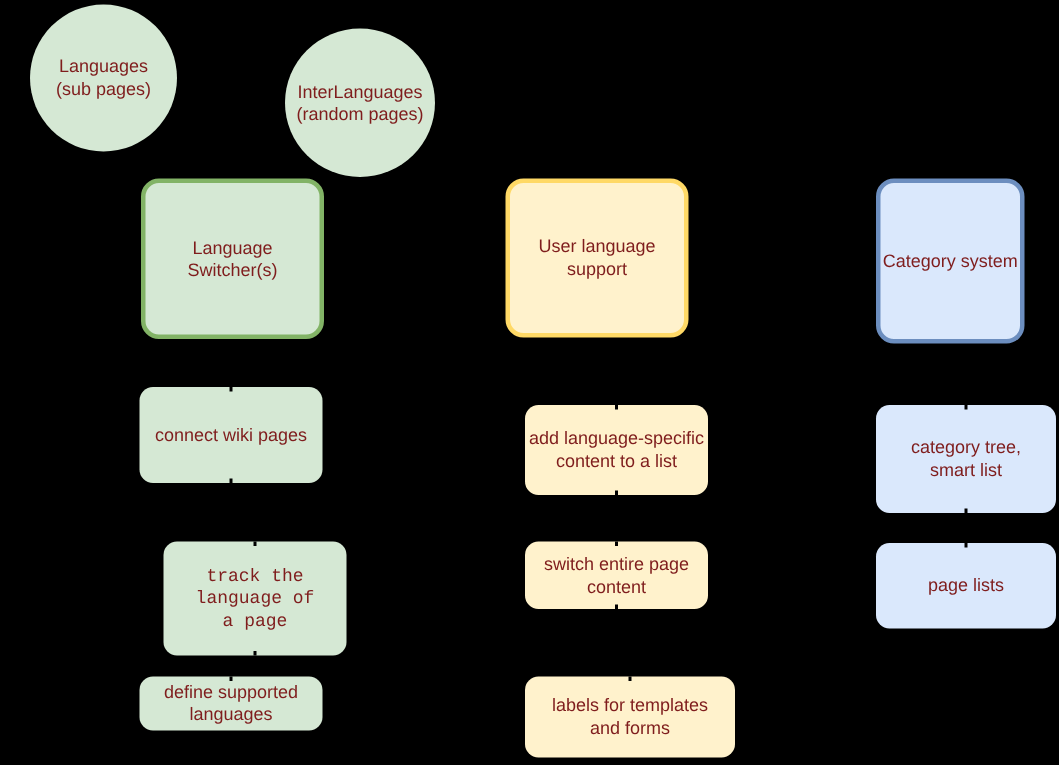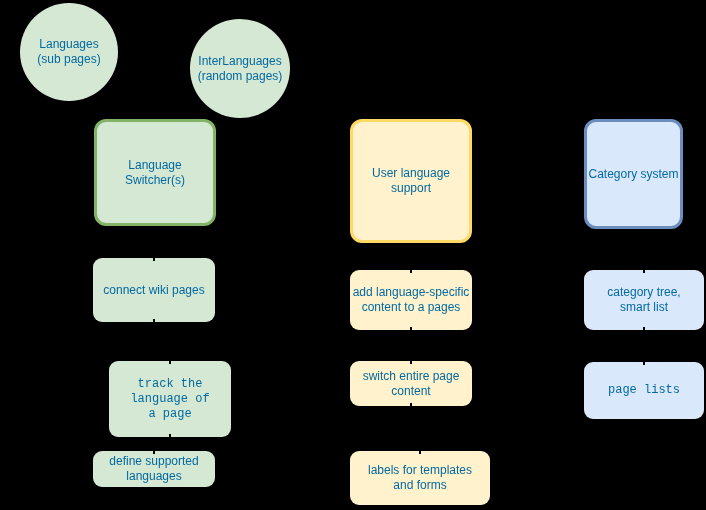--- a/index.html
+++ b/index.html
@@ -5,21 +5,21 @@
   html, body { margin: 0; padding: 0; background: #000; }
   .stage {
     position: relative;
     width: 706px;
     height: 510px;
     background: #000000;
     overflow: hidden;
     font-family: "Liberation Sans", sans-serif;
     font-size: 12px;
     line-height: 15px;
-    color: #0369a1;
+    color: #7f1d1d;
   }
   .node {
     position: absolute;
     box-sizing: border-box;
     display: flex;
     align-items: center;
     justify-content: center;
     text-align: center;
   }
   .label { white-space: pre-line; }
@@ -44,30 +44,30 @@
     height: 3px;
     background: #000;
   }
   .st::before { top: 0; }
   .sb::after  { bottom: 0; }
 
   
   #n-languages      { left: 20px;  top: 3px;   width: 98px;  height: 98px; }
   #n-interlanguages { left: 190px; top: 19px;   width: 100px; height: 99px; justify-content: center; }
   #n-switcher       { left: 94px;  top: 119px; width: 122px; height: 107px; }
-  #n-userlang       { left: 350px; top: 119px; width: 122px; height: 124px; }
+  #n-userlang       { left: 337px; top: 119px; width: 122px; height: 106px; }
   #n-category       { left: 584px; top: 119px; width: 99px; height: 110px; }
   #n-connect        { left: 93px;  top: 258px; width: 122px; height: 64px; }
   #n-track          { left: 109px;  top: 361px; width: 122px; height: 76px; font-family: Liberation Mono, monospace; }
   #n-define         { left: 93px;  top: 451px; width: 122px; height: 36px; }
   #n-addlang        { left: 350px; top: 270px; width: 122px; height: 60px; }
   #n-switch         { left: 350px; top: 361px; width: 122px; height: 45px; }
   #n-labels         { left: 350px; top: 451px; width: 140px; height: 54px; }
-  #n-cattree        { left: 584px; top: 270px; width: 120px; height: 60px; }
-  #n-pagelists      { left: 584px; top: 362px; width: 120px; height: 57px; font-family: Liberation Mono, monospace; }
+  #n-cattree        { left: 584px; top: 270px; width: 120px; height: 72px; }
+  #n-pagelists      { left: 584px; top: 362px; width: 120px; height: 57px; }
 </style>
 </head>
 <body>
 
 <div class="stage">
 
   <div id="n-languages" class="node circle">
     <span class="label">Languages
 (sub pages)</span>
   </div>
@@ -100,21 +100,21 @@
 a page</span>
   </div>
 
   <div id="n-define" class="node small green-fill st">
     <span class="label">define supported
 languages</span>
   </div>
 
   <div id="n-addlang" class="node small yellow-fill st sb">
     <span class="label">add language-specific
-content to a pages</span>
+content to a list</span>
   </div>
 
   <div id="n-switch" class="node small yellow-fill st sb">
     <span class="label">switch entire page
 content</span>
   </div>
 
   <div id="n-labels" class="node small yellow-fill st">
     <span class="label">labels for templates
 and forms</span>

